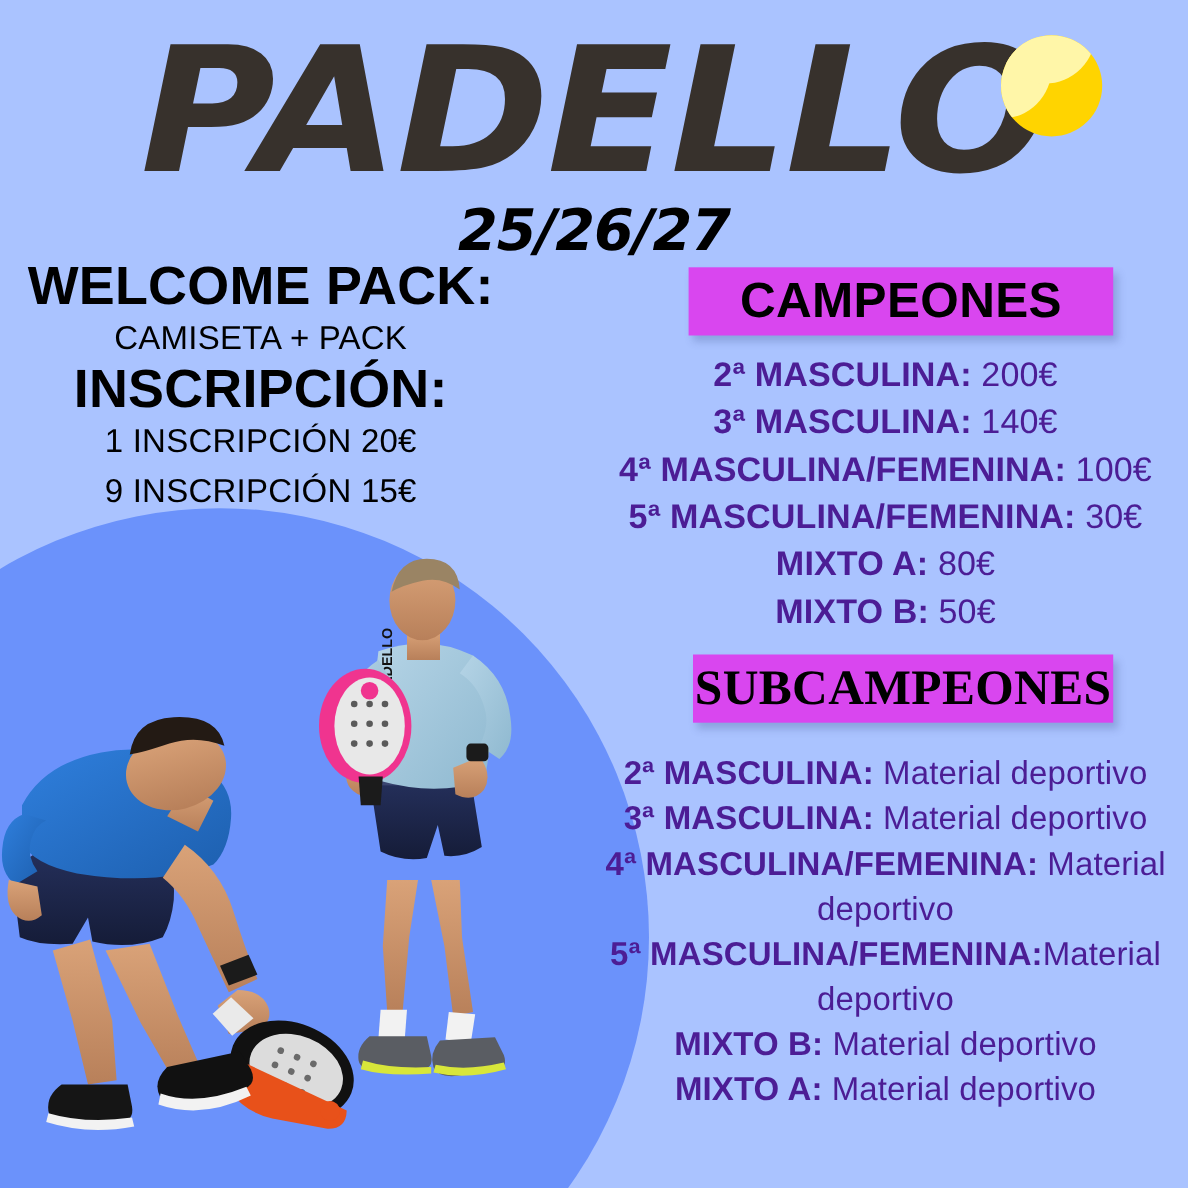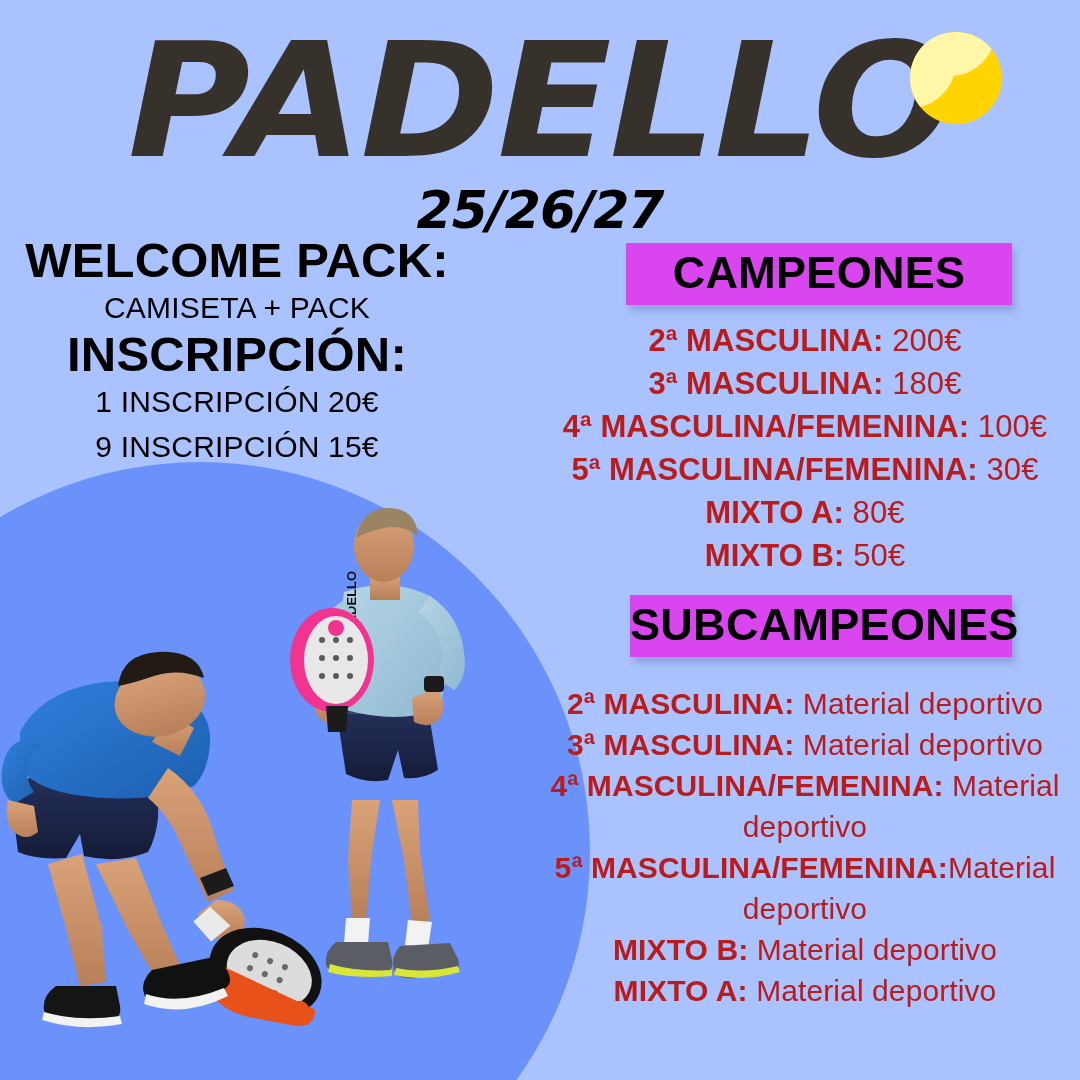--- a/index.html
+++ b/index.html
@@ -85,28 +85,28 @@
     position:absolute;left:540px;top:236px;width:530px;
   }
   .section-banner{
     background:#d946ef;
     box-shadow:4px 6px 7px rgba(60,80,140,.28);
     text-align:center;
     padding:6px 0 8px 0;
     margin:0 auto;
   }
   .banner-campeones{width:386px;margin-left:86px;margin-top:7px;}
-  .banner-sub{width:382px;margin-left:90px;margin-top:0;}
+  .banner-sub{width:382px;margin-left:90px;margin-top:0;font-family:Liberation Serif, serif;}
   .section-banner .btxt{
     font-size:45px;line-height:48px;font-weight:bold;color:#000;
     letter-spacing:.3px;
   }
 
   .prize-list{
-    text-align:center;color:#b91c1c;
+    text-align:center;color:#4c1d95;
     margin-top:14px;
   }
   .prize-row{
     font-size:31px;line-height:43px;
     letter-spacing:.1px;
     padding:0 2px;
   }
   .prize-row .k{font-weight:bold;}
   .prize-row .v{font-weight:400;}
 
@@ -261,21 +261,21 @@
 
     <div class="section-banner banner-campeones">
       <div class="btxt">CAMPEONES</div>
     </div>
 
     <div class="prize-list">
       <div class="prize-row">
         <span class="k">2ª MASCULINA:</span><span class="v"> 200€</span>
       </div>
       <div class="prize-row">
-        <span class="k">3ª MASCULINA:</span><span class="v"> 180€</span>
+        <span class="k">3ª MASCULINA:</span><span class="v"> 140€</span>
       </div>
       <div class="prize-row">
         <span class="k">4ª MASCULINA/FEMENINA:</span><span class="v"> 100€</span>
       </div>
       <div class="prize-row">
         <span class="k">5ª MASCULINA/FEMENINA:</span><span class="v"> 30€</span>
       </div>
       <div class="prize-row">
         <span class="k">MIXTO A:</span><span class="v"> 80€</span>
       </div>

